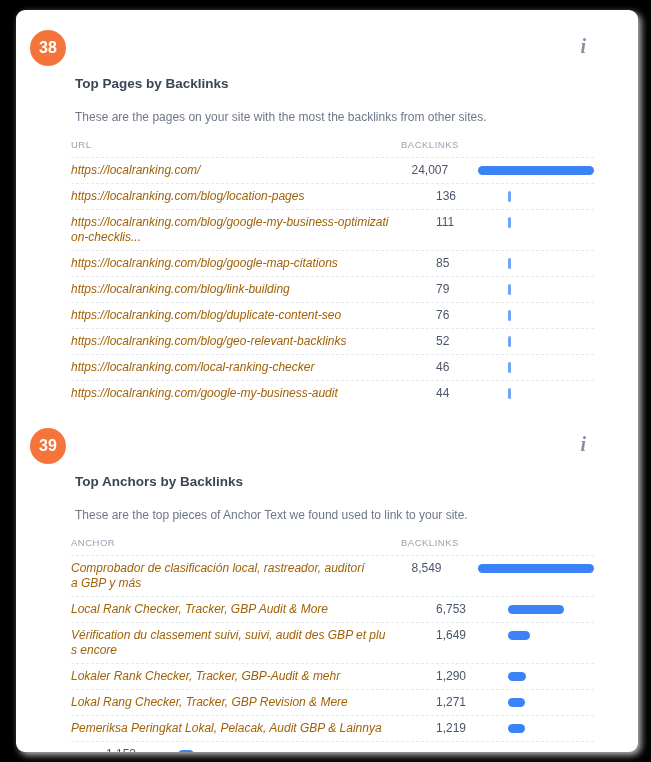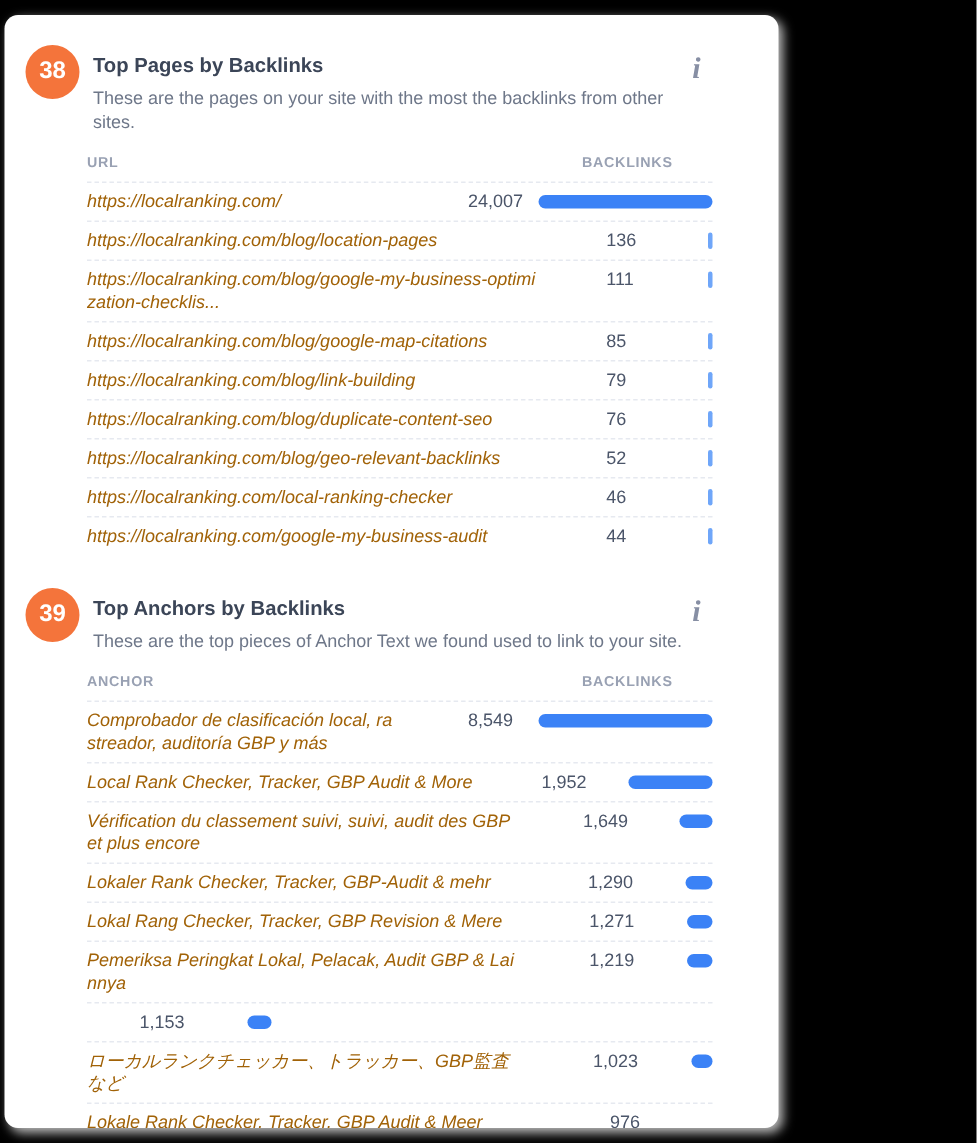--- a/index.html
+++ b/index.html
@@ -4,49 +4,49 @@
 <style>
   * { margin:0; padding:0; box-sizing:border-box; }
   html,body { width:651px; height:762px; }
   body {
     background:#000;
     font-family:"Liberation Sans","DejaVu Sans",sans-serif;
     position:relative;
     overflow:hidden;
   }
   .card {
-    position:absolute; left:3px; top:10px;
-    width:516px; height:742px;
+    position:absolute; left:16px; top:10px;
+    width:622px; height:742px;
     background:#fff; border-radius:9px;
     box-shadow:3px 3px 7px rgba(200,200,200,.95);
     overflow:hidden;
   }
   .panel { padding-top:20px; }
   .panel.second { padding-top:22px; }
   .panel-header { display:flex; align-items:flex-start; padding:0 52px 0 14px; }
   .badge {
     width:36px; height:36px; border-radius:50%;
     background:#F4743B; color:#fff;
     font-size:16px; font-weight:bold;
     display:flex; align-items:center; justify-content:center;
     flex:0 0 36px; margin-right:9px;
   }
   .head-text { padding-top:5px; }
-  .panel-title { font-size:13.5px; font-weight:bold; color:#3b4557; line-height:18px; }
-  .panel-subtitle { font-size:12px; color:#6e7789; line-height:16px; margin-top:4px; }
+  .panel-title { font-size:13.5px; font-weight:bold; color:#3b4557; line-height:18px;margin-top:40px; }
+  .panel-subtitle { font-size:12px; color:#6e7789; line-height:16px; margin-top:16px; }
   .info-icon {
     margin-left:auto; padding-top:6px;
     font-family:"Liberation Serif","DejaVu Serif",serif;
     font-style:italic; font-weight:bold; font-size:20px;
     color:#878fa4; cursor:pointer; line-height:1;
   }
   .table { margin:14px 44px 0 55px; }
   .col-header { display:flex; padding-bottom:7px; }
   .col-header span {
-    font-size:9.5px; letter-spacing:.5px; color:#99a1b3; font-weight:bold;
+    font-size:9.5px; letter-spacing:.5px; color:#99a1b3; font-weight:normal;
   }
   .col-label { width:330px; }
   .col-value { width:72px; }
   .col-bar { flex:1; }
   .row {
     display:flex; align-items:flex-start;
     padding:5px 0;
     border-top:1px dashed #e6e9f0;
   }
   .row-label {
@@ -173,21 +173,21 @@
         <div class="row">
           <div class="row-label">Comprobador de clasificación local, rastreador, auditoría GBP y más</div>
           <div class="row-value">8,549</div>
           <div class="row-barwrap">
             <div class="bar" style="width: 116px; background: rgb(59, 130, 246);"></div>
           </div>
         </div>
 
         <div class="row">
           <div class="row-label">Local Rank Checker, Tracker, GBP Audit &amp; More</div>
-          <div class="row-value">1,952</div>
+          <div class="row-value">6,753</div>
           <div class="row-barwrap">
             <div class="bar" style="width: 56px; background: rgb(59, 130, 246);"></div>
           </div>
         </div>
 
         <div class="row">
           <div class="row-label">Vérification du classement suivi, suivi, audit des GBP et plus encore</div>
           <div class="row-value">1,649</div>
           <div class="row-barwrap">
             <div class="bar" style="width: 22px; background: rgb(59, 130, 246);"></div>

